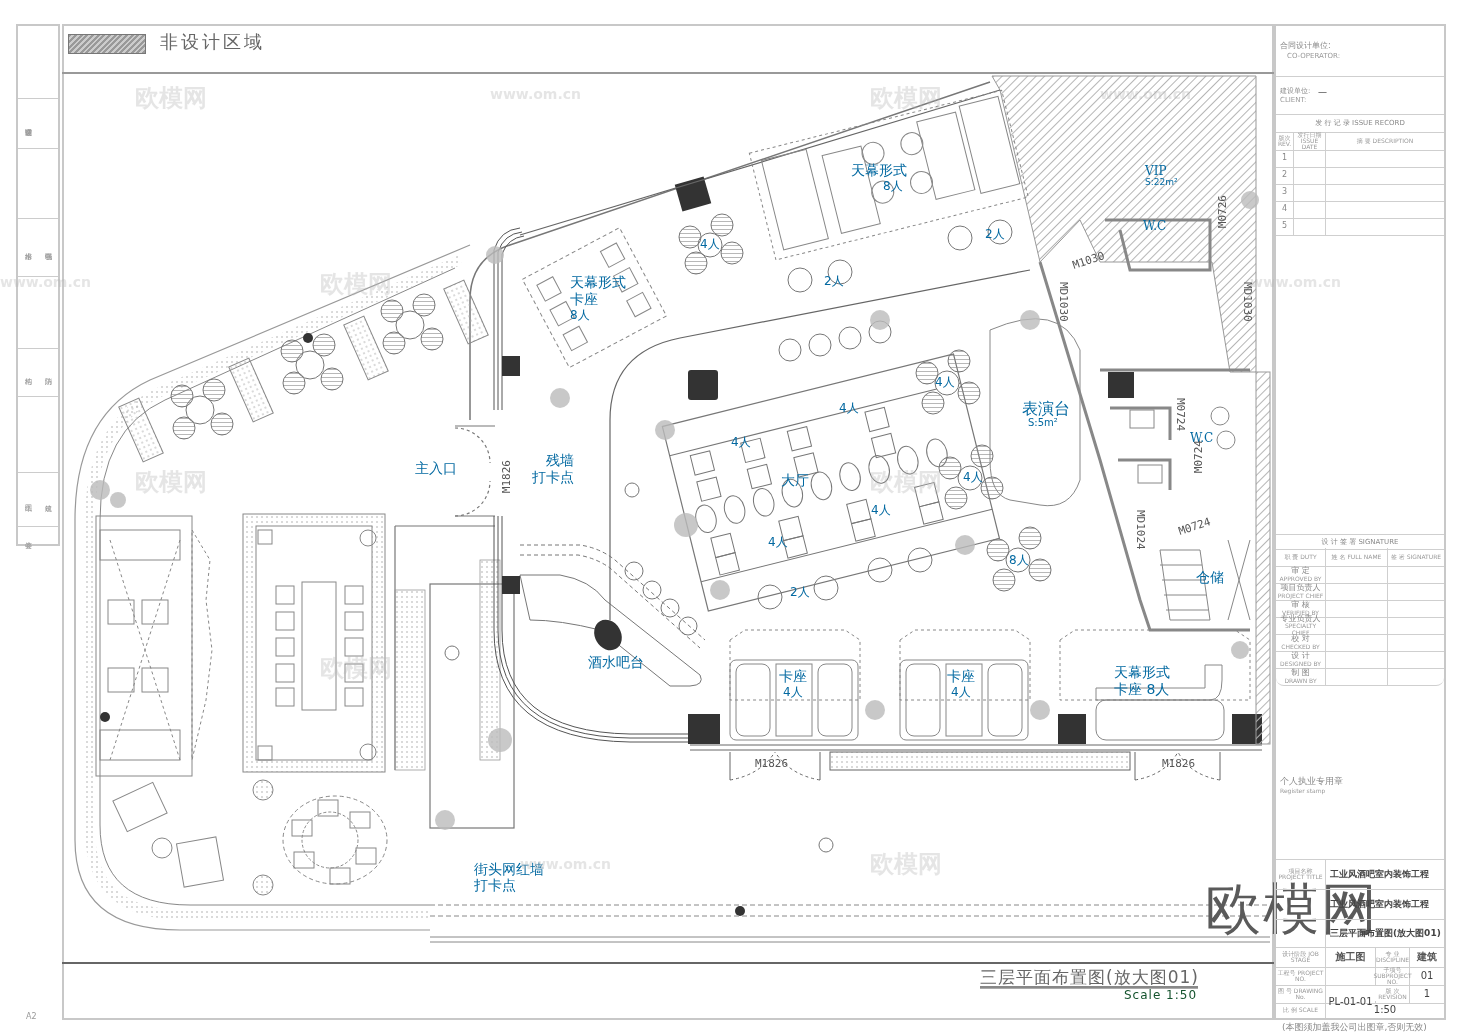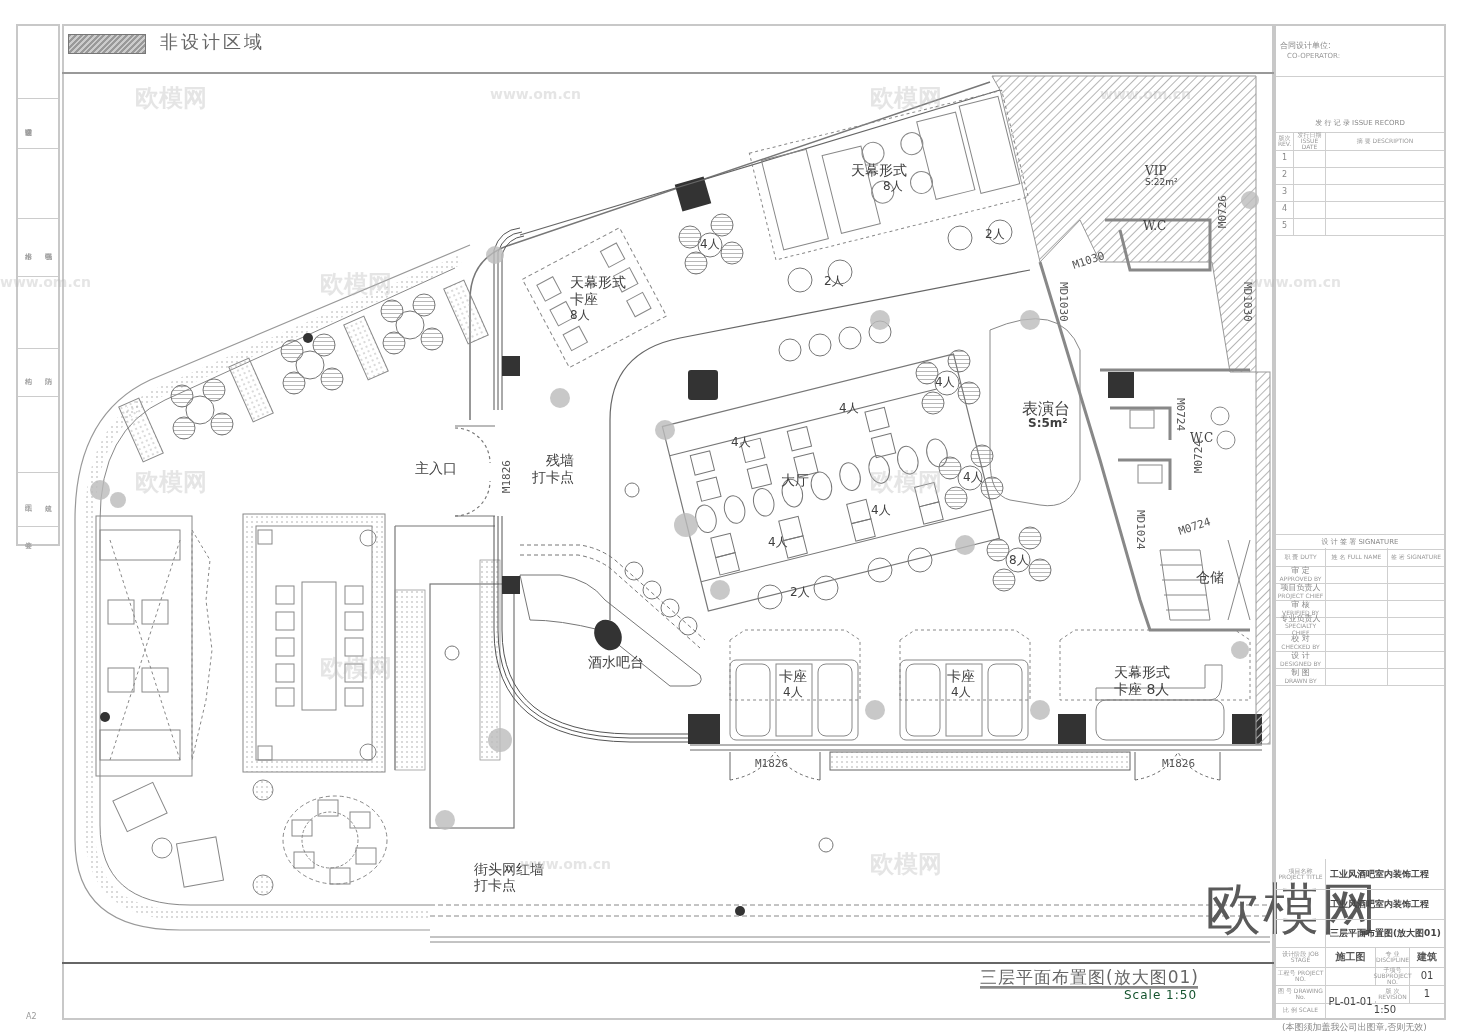--- a/index.html
+++ b/index.html
@@ -1,19 +1,19 @@
 <!DOCTYPE html>
 <html><head>
 <meta charset="utf-8">
 <style>
   html,body{margin:0;padding:0;background:#fff;}
   body{width:1470px;height:1035px;position:relative;overflow:hidden;font-family:"DejaVu Sans",sans-serif;color:#555;}
   .abs{position:absolute;}
   .plan-svg{position:absolute;left:0;top:0;}
-  .lbl{position:absolute;font-family:"DejaVu Sans",sans-serif;color:#404040;white-space:nowrap;line-height:1.1;}
+  .lbl{position:absolute;font-family:"DejaVu Sans",sans-serif;color:#0369a1;white-space:nowrap;line-height:1.1;}
   .lbl-sm{font-size:12px;}
   .lbl-md{font-size:14px;}
   .lbl-lg{font-size:16px;}
   .door{position:absolute;font-family:"DejaVu Sans Mono",monospace;font-size:11px;color:#555;white-space:nowrap;}
   .vert{writing-mode:vertical-rl;}
   .wm{position:absolute;color:rgba(180,180,180,0.35);font-family:"DejaVu Sans",sans-serif;font-weight:bold;white-space:nowrap;pointer-events:none;}
   .wm-big{position:absolute;color:#5a5a5a;font-family:"DejaVu Sans",sans-serif;font-size:56px;letter-spacing:2px;white-space:nowrap;}
   
   .tb{position:absolute;left:1274px;top:24px;width:172px;height:996px;border:2px solid #c8c8c8;box-sizing:border-box;font-size:8px;color:#888;}
   .tb .row{position:absolute;left:0;right:0;border-bottom:1px solid #cfcfcf;}
@@ -404,21 +404,21 @@
       <circle cx="632" cy="490" r="7"></circle>
       <circle cx="826" cy="845" r="7"></circle>
   </g>
 </svg>
 
 <div class="lbl lbl-md" style="left:415px;top:461px;">主入口</div>
 <div class="lbl lbl-md" style="left:546px;top:453px;">残墙</div>
 <div class="lbl lbl-md" style="left:532px;top:470px;">打卡点</div>
 <div class="lbl lbl-md" style="left:781px;top:473px;">大厅</div>
 <div class="lbl lbl-lg" style="left:1022px;top:400px;">表演台</div>
-<div class="lbl lbl-sm" style="left:1028px;top:417px;font-size:12px;font-weight:bold;">S:5m²</div>
+<div class="lbl lbl-sm" style="left:1028px;top:417px;font-size:10px;">S:5m²</div>
 <div class="lbl lbl-md" style="left:588px;top:655px;">酒水吧台</div>
 <div class="lbl lbl-sm" style="left:1145px;top:165px;font-family:'DejaVu Serif',serif;">VIP</div>
 <div class="lbl" style="left:1145px;top:178px;font-size:9px;">S:22m²</div>
 <div class="lbl lbl-sm" style="left:1143px;top:220px;font-family:'DejaVu Serif',serif;">W.C</div>
 <div class="lbl lbl-sm" style="left:1190px;top:432px;font-family:'DejaVu Serif',serif;">W.C</div>
 <div class="lbl lbl-md" style="left:1196px;top:570px;">仓储</div>
 <div class="lbl lbl-md" style="left:474px;top:862px;">街头网红墙</div>
 <div class="lbl lbl-md" style="left:474px;top:878px;">打卡点</div>
 
 <div class="lbl lbl-md" style="left:570px;top:275px;">天幕形式</div>
@@ -474,20 +474,25 @@
 <div class="title-main">三层平面布置图(放大图01)</div>
 <div class="title-rule"></div>
 <div class="scale">Scale  1:50</div>
 <div class="abs" style="left:26px;top:1012px;font-size:8px;color:#999;">A2</div>
 
 <div class="tb">
   <div class="row" style="top:0;height:50px;">
     <div style="position:absolute;left:4px;top:14px;color:#888;">合同设计单位:</div>
     <div style="position:absolute;left:11px;top:26px;font-size:7px;color:#999;">CO-OPERATOR:</div>
   </div>
+  <div class="row" style="top:50px;height:38px;">
+    <div style="position:absolute;left:4px;top:10px;font-size:7px;">建设单位:</div>
+    <div style="position:absolute;left:4px;top:20px;font-size:7px;color:#999;">CLIENT:</div>
+    <div style="position:absolute;left:42px;top:11px;font-size:9px;color:#333;">—</div>
+  </div>
   <div class="row" style="top:88px;height:18px;display:flex;align-items:center;justify-content:center;font-size:7px;">发 行 记 录   ISSUE RECORD</div>
   <div class="row" style="top:106px;height:18px;">
     <div class="cell small" style="left:0;width:18px;">版次 REV.</div>
     <div class="cell small" style="left:18px;width:32px;">发行日期 ISSUE DATE</div>
     <div class="cell small" style="left:50px;right:0;border-right:none;">摘 要 DESCRIPTION</div>
   </div>
   <div class="row" style="top:124px;height:17px;">
       <div class="cell" style="left:0;width:18px;">1</div>
       <div class="cell" style="left:18px;width:32px;"></div>
     </div>
@@ -549,28 +554,32 @@
       </div>
       <div class="cell" style="left:50px;width:62px;"></div>
     </div>
   <div class="row" style="top:625px;height:17px;">
       <div class="cell" style="left:0;width:50px;align-items:center;">
         <span>设 计</span>
         <span class="small">DESIGNED BY</span>
       </div>
       <div class="cell" style="left:50px;width:62px;"></div>
     </div>
-  <div class="row" style="top:642px;height:17px;">
+  <div class="row" style="top:642px;height:17px;border-radius:8px;">
       <div class="cell" style="left:0;width:50px;">
         <span>制 图</span>
         <span class="small">DRAWN BY</span>
       </div>
       <div class="cell" style="left:50px;width:62px;"></div>
     </div>
 
+  <div class="row" style="top:745px;height:88px;">
+    <div style="position:absolute;left:4px;top:4px;font-size:9px;color:#888;">个人执业专用章</div>
+    <div style="position:absolute;left:4px;top:16px;font-size:6px;color:#999;">Register stamp</div>
+  </div>
 
   <div class="row" style="top:833px;height:30px;">
     <div class="cell small" style="left:0;width:50px;">
         <span>项目名称</span>
         <span>PROJECT TITLE</span>
       </div>
     <div style="position:absolute;left:54px;top:9px;font-size:9px;color:#444;font-weight:bold;">工业风酒吧室内装饰工程</div>
   </div>
   <div class="row" style="top:863px;height:30px;">
     <div class="cell small" style="left:0;width:50px;"></div>

